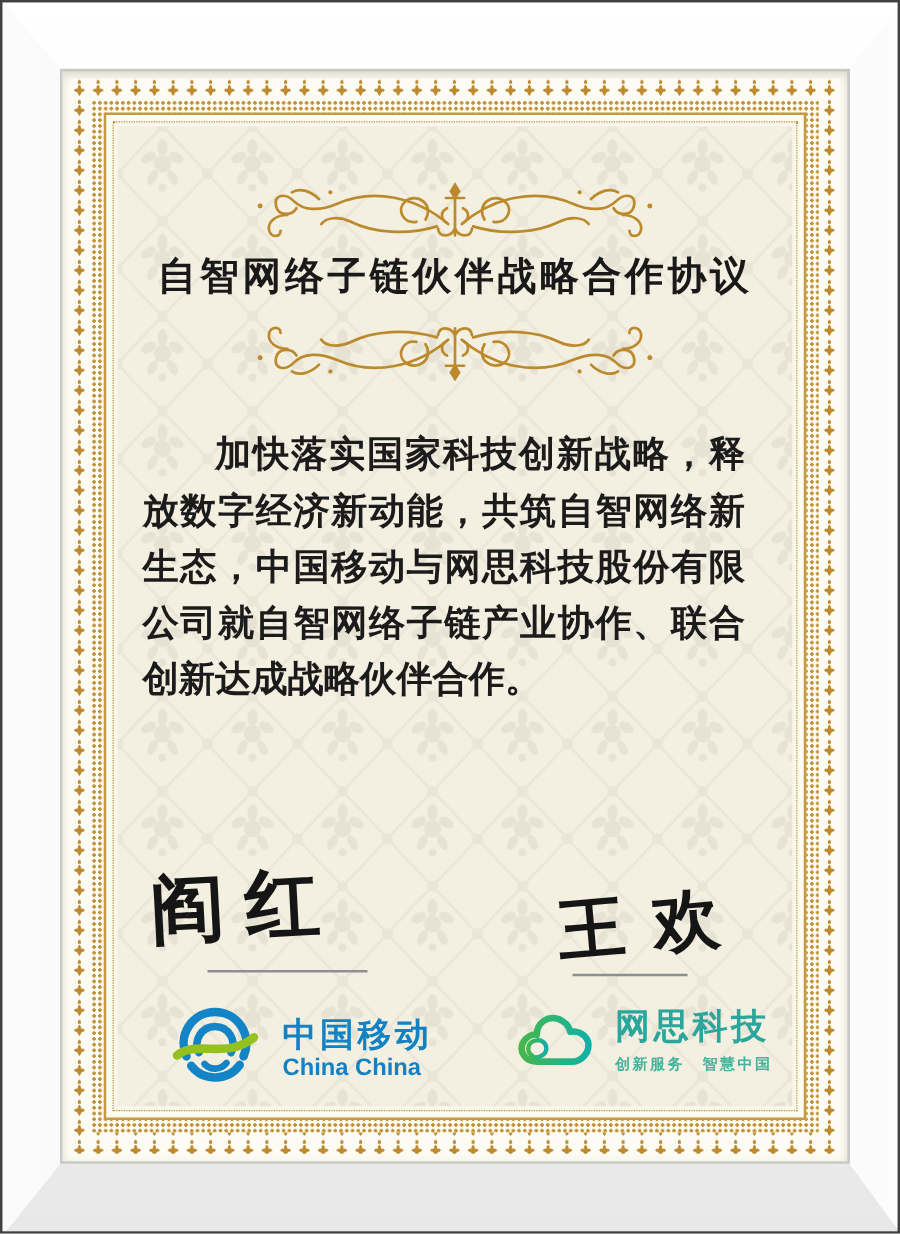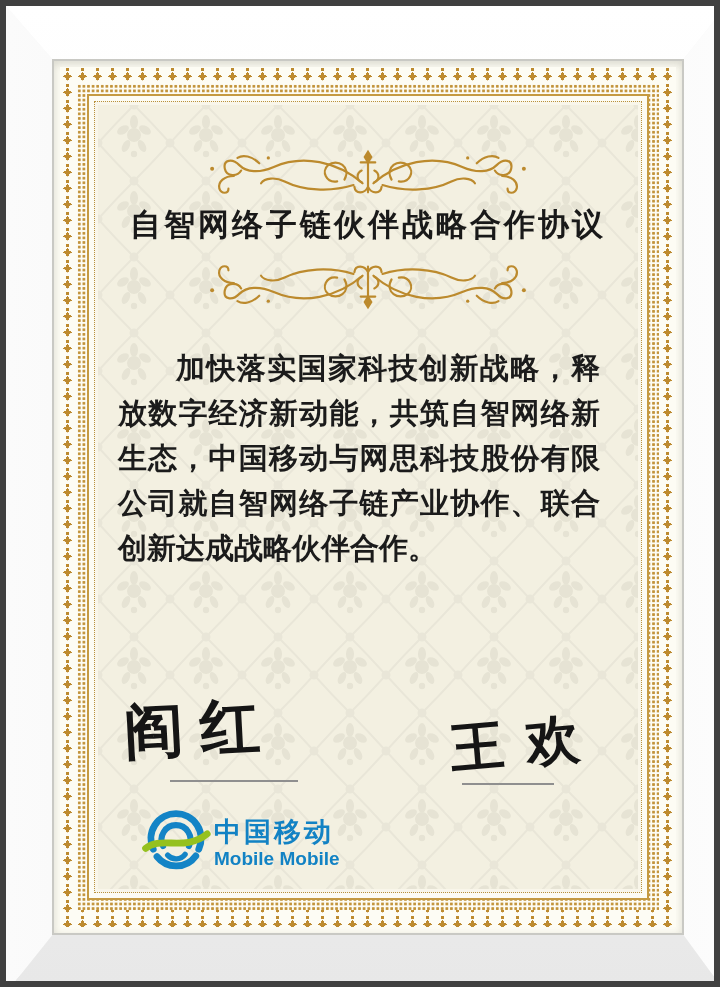--- a/index.html
+++ b/index.html
@@ -1,18 +1,18 @@
 <!DOCTYPE html>
 <html><head>
 <meta charset="utf-8">
 <style>
   html,body{margin:0;padding:0;background:#ffffff;}
   .scene{
     position:relative;width:720px;height:987px;overflow:hidden;
-    background:#f7f7f7;border:6px solid #404040;box-sizing:border-box;
+    background:#f7f7f7;border:2px solid #404040;box-sizing:border-box;
     box-shadow:inset 0 -6px 7px -4px rgba(0,0,0,.25), inset 0 2px 2px rgba(255,255,255,.9);
     font-family:"Liberation Serif", serif;
   }
   
   .fp{position:absolute;inset:0;}
   .fp-top{clip-path:polygon(0px 0px,720px 0px,676px 55px,48px 55px);background:linear-gradient(#ffffff,#f1f1f1);}
   .fp-left{clip-path:polygon(0px 0px,48px 55px,48px 927px,0px 987px);background:linear-gradient(90deg,#fbfbfb,#ececec);}
   .fp-right{clip-path:polygon(720px 0px,720px 987px,676px 927px,676px 55px);background:linear-gradient(90deg,#eeeeee,#fcfcfc);}
   .fp-bottom{clip-path:polygon(0px 987px,48px 927px,676px 927px,720px 987px);background:linear-gradient(#ffffff,#e8e8e8);}
   
@@ -58,21 +58,21 @@
   .sig-left{left:70px;top:628px;font-size:60px;letter-spacing:16px;transform:rotate(-3deg);}
   .sig-right{left:396px;top:646px;font-size:54px;letter-spacing:22px;transform:rotate(-5deg);}
   .sig-line{position:absolute;height:2px;background:#8f8f8f;}
   .sig-line-left{left:116px;top:719px;width:128px;}
   .sig-line-right{left:408px;top:722px;width:92px;}
   .logo{position:absolute;display:flex;align-items:center;}
   .logo-cm{left:84px;top:744px;}
   .logo-cm .icon{width:76px;height:76px;}
   .logo-netis{left:362px;top:748px;}
   .logo-netis .icon{width:64px;height:56px;}
-  .logo-textblock{margin-left:0;font-family:"Liberation Sans", sans-serif;}
+  .logo-textblock{margin-left:16px;font-family:"Liberation Sans", sans-serif;}
   .cm-zh{font-size:27px;font-weight:700;letter-spacing:3px;color:#1282c4;line-height:1.15;}
   .cm-en{font-size:19px;font-weight:600;color:#1282c4;line-height:1.15;}
   .netis-zh{font-size:28px;font-weight:800;letter-spacing:3px;color:#2ba69d;line-height:1.1;}
   .netis-tag{font-size:12px;font-weight:700;letter-spacing:2px;color:#45b29c;margin-top:6px;}
 </style>
 </head>
 <body>
 
 <div class="scene">
 
@@ -181,20 +181,36 @@
           <g fill="none" stroke="#1384c6" stroke-linecap="round">
             <path d="M20,58 A33,33 0 1 1 80,58" stroke-width="9"></path>
             <path d="M33,54 A19,19 0 1 1 67,54" stroke-width="8"></path>
             <path d="M25,68 A32,32 0 0 0 76,67" stroke-width="9"></path>
             <path d="M39,66 A15,15 0 0 0 62,65" stroke-width="7"></path>
           </g>
           <path d="M10,57 C30,40 62,62 91,38" stroke="#95c11f" stroke-width="9" fill="none" stroke-linecap="round"></path>
         </svg>
         <div class="logo-textblock">
           <div class="cm-zh">中国移动</div>
-          <div class="cm-en">Mobile Mobile</div>
+          <div class="cm-en">China China</div>
         </div>
       </div>
 
+      <div class="logo logo-netis">
+        <svg class="icon" viewBox="0 0 110 88" xmlns="http://www.w3.org/2000/svg">
+          <defs>
+            <linearGradient id="cg" x1="0" y1="0" x2="1" y2="0">
+              <stop offset="0" stop-color="#45b74d"></stop>
+              <stop offset="1" stop-color="#12b0a6"></stop>
+            </linearGradient>
+          </defs>
+          <path d="M30,72 C14,72 5,58 11,46 C15,38 23,34 30,35 C30,19 44,9 58,13 C68,16 74,23 76,31 C88,29 101,37 101,49 C101,62 90,72 78,72 Z" fill="none" stroke="url(#cg)" stroke-width="9" stroke-linejoin="round" stroke-linecap="round"></path>
+          <path d="M24,64 C15,58 17,45 28,43 C37,41 43,47 43,54 C43,62 34,68 21,66" fill="none" stroke="url(#cg)" stroke-width="6" stroke-linecap="round"></path>
+        </svg>
+        <div class="logo-textblock">
+          <div class="netis-zh">网思科技</div>
+          <div class="netis-tag">创新服务　智慧中国</div>
+        </div>
+      </div>
 
     </div>
   </div>
 </div>
 
 </body></html>

